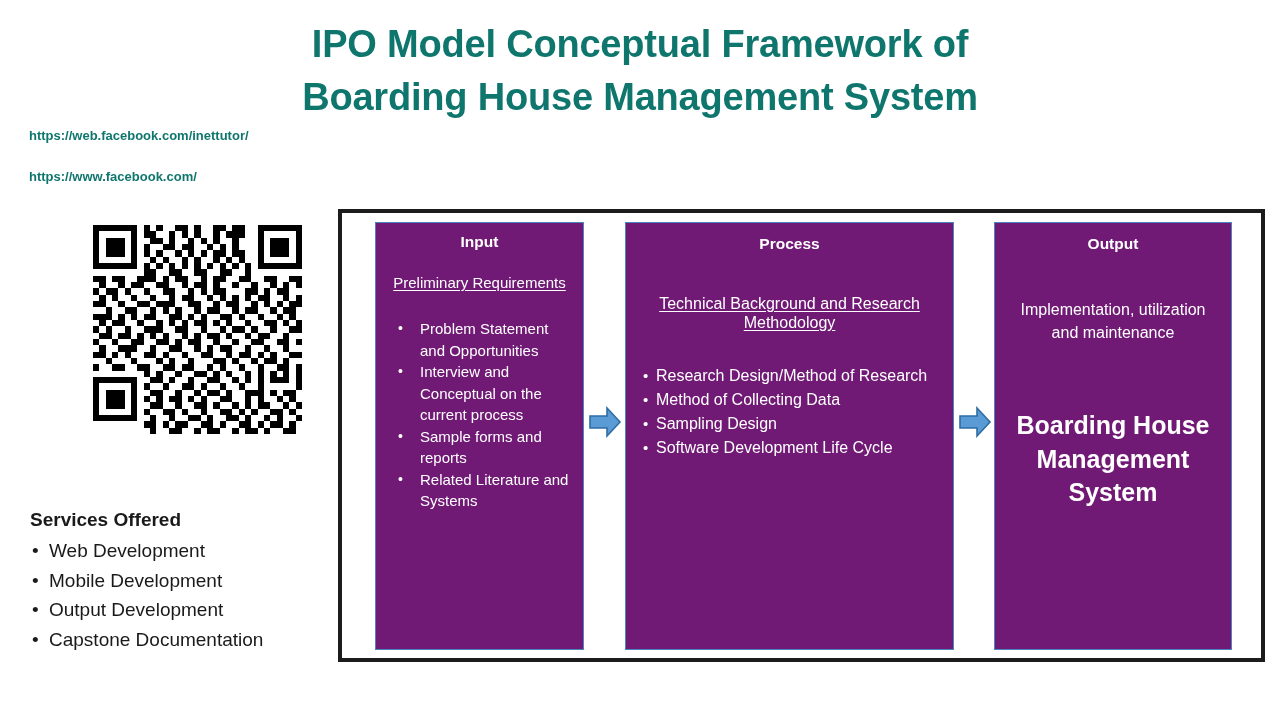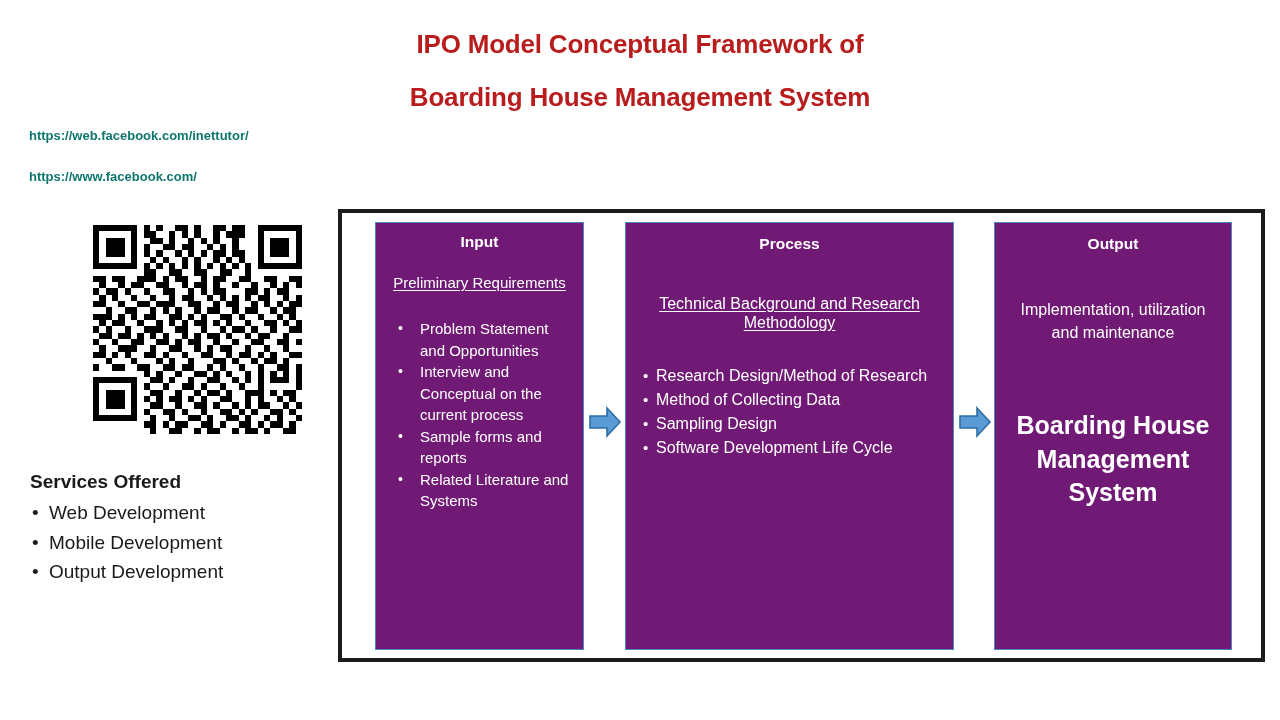--- a/index.html
+++ b/index.html
@@ -17,23 +17,23 @@
 
   
   .title-block {
     position: absolute;
     left: 0;
     top: 18px;
     width: 1280px;
     text-align: center;
   }
   .title-line {
-    font-size: 26px;
+    font-size: 38px;
     font-weight: bold;
-    color: #b91c1c;
+    color: #0f766e;
     line-height: 53px;
     letter-spacing: -0.2px;
   }
 
   
   .links {
     position: absolute;
     left: 29px;
     top: 122px;
   }
@@ -62,20 +62,21 @@
     position: absolute;
     left: 30px;
     top: 468px;
   }
   .services-title {
     font-size: 19px;
     font-weight: bold;
     color: #1a1a1a;
     line-height: 28px;
     margin-bottom: 2px;
+    margin-top: 38px;
   }
   .services-list {
     list-style: none;
     margin: 0;
     padding: 0;
   }
   .services-list li {
     font-size: 19px;
     color: #1a1a1a;
     line-height: 29.5px;
@@ -579,20 +580,21 @@
     </g>
   </svg>
 </div>
 
 <div class="services">
   <div class="services-title">Services Offered</div>
   <ul class="services-list">
     <li>Web Development</li>
     <li>Mobile Development</li>
     <li>Output Development</li>
+    <li>Capstone Documentation</li>
   </ul>
 </div>
 
 <div class="frame"></div>
 
 <div class="ipo-box box-input">
   <div class="box-heading">Input</div>
   <div class="box-subheading sub-input">Preliminary Requirements</div>
   <ul class="bullets bullets-input">
     <li>Problem Statement and Opportunities</li>

